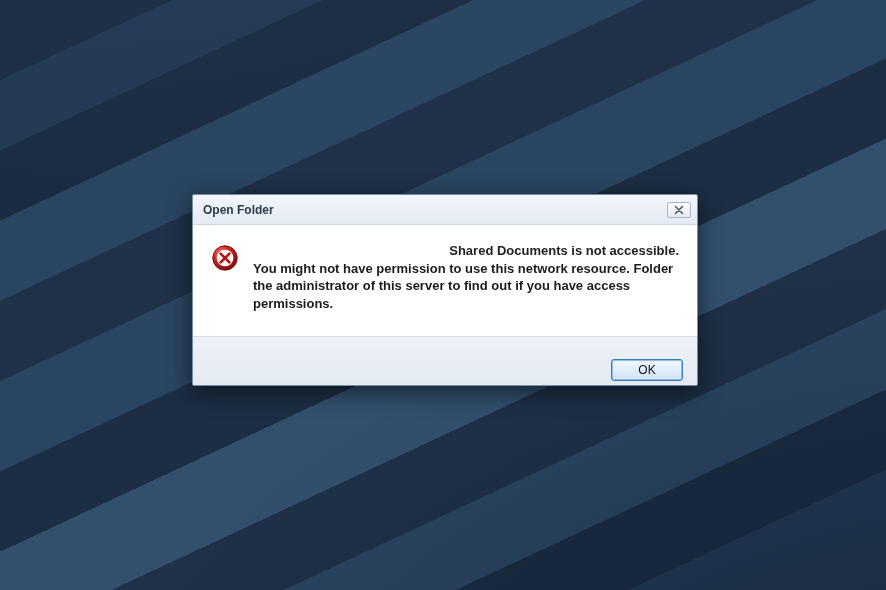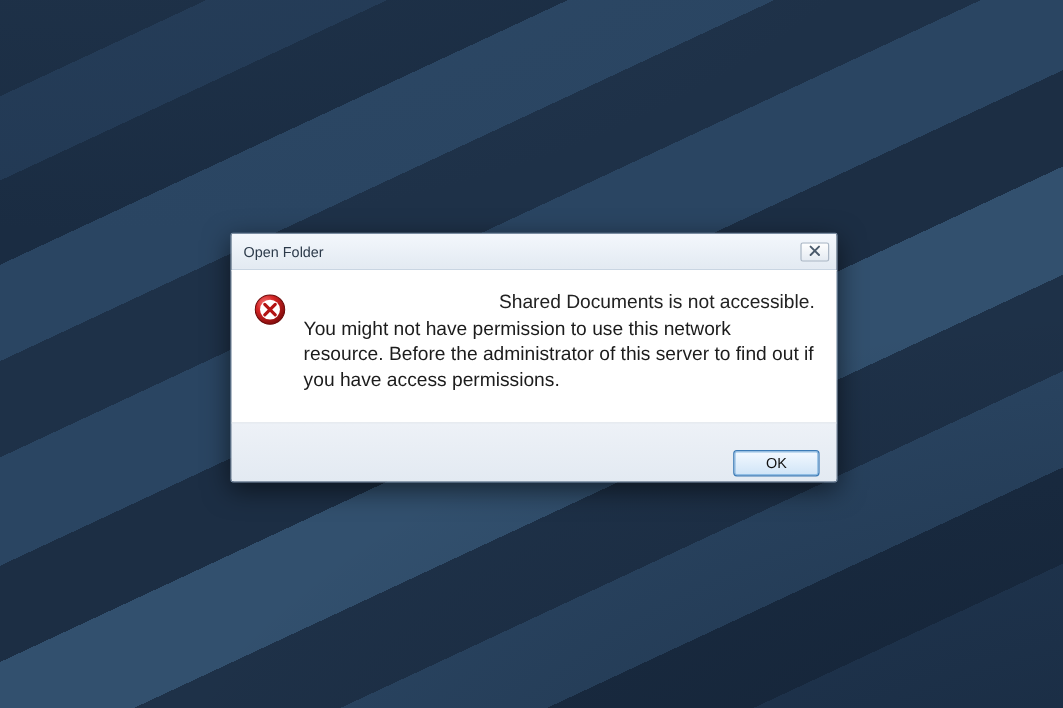--- a/index.html
+++ b/index.html
@@ -53,20 +53,21 @@
 
     .titlebar {
       height: 30px;
       display: flex;
       align-items: center;
       justify-content: space-between;
       padding: 0 6px 0 10px;
       background: linear-gradient(#f3f7fc, #e3eaf2);
       border-bottom: 1px solid #c9d5e2;
       border-radius: 2px 2px 0 0;
+      font-weight: bold;
     }
 
     .titlebar .title {
       font-size: 12px;
       color: #2c3a4a;
     }
 
     .close-btn {
       width: 24px;
       height: 16px;
@@ -94,23 +95,24 @@
     }
 
     .error-icon {
       flex-shrink: 0;
       width: 28px;
       height: 28px;
       margin-top: 2px;
     }
 
     .msg-block {
-      font-size: 16px;
+      font-size: 13px;
       color: #1c1c1c;
       line-height: 1.35;
+      font-weight: bold;
     }
 
     .msg-heading {
       text-align: right;
       margin-bottom: 0px;
       color: #222;
     }
 
     .msg-para1 {
       margin-bottom: 10px;
@@ -173,21 +175,21 @@
           </radialGradient>
         </defs>
         <circle cx="16" cy="16" r="14" fill="url(#rg)" stroke="#6e0b0b" stroke-width="1"></circle>
         <circle cx="16" cy="16" r="9.5" fill="#ffffff"></circle>
         <path d="M11 11 L21 21 M21 11 L11 21" stroke="#b31313" stroke-width="3" stroke-linecap="round"></path>
       </svg>
     </div>
 
     <div class="msg-block">
       <div class="msg-heading">Shared Documents is not accessible.</div>
-      <div class="msg-para1">You might not have permission to use this network resource. Before the administrator of this server to find out if you have access permissions.</div>
+      <div class="msg-para1">You might not have permission to use this network resource. Folder the administrator of this server to find out if you have access permissions.</div>
     </div>
   </div>
 
   <div class="button-bar">
     <button class="ok-btn">OK</button>
   </div>
 
 </div>
 
 </body></html>

